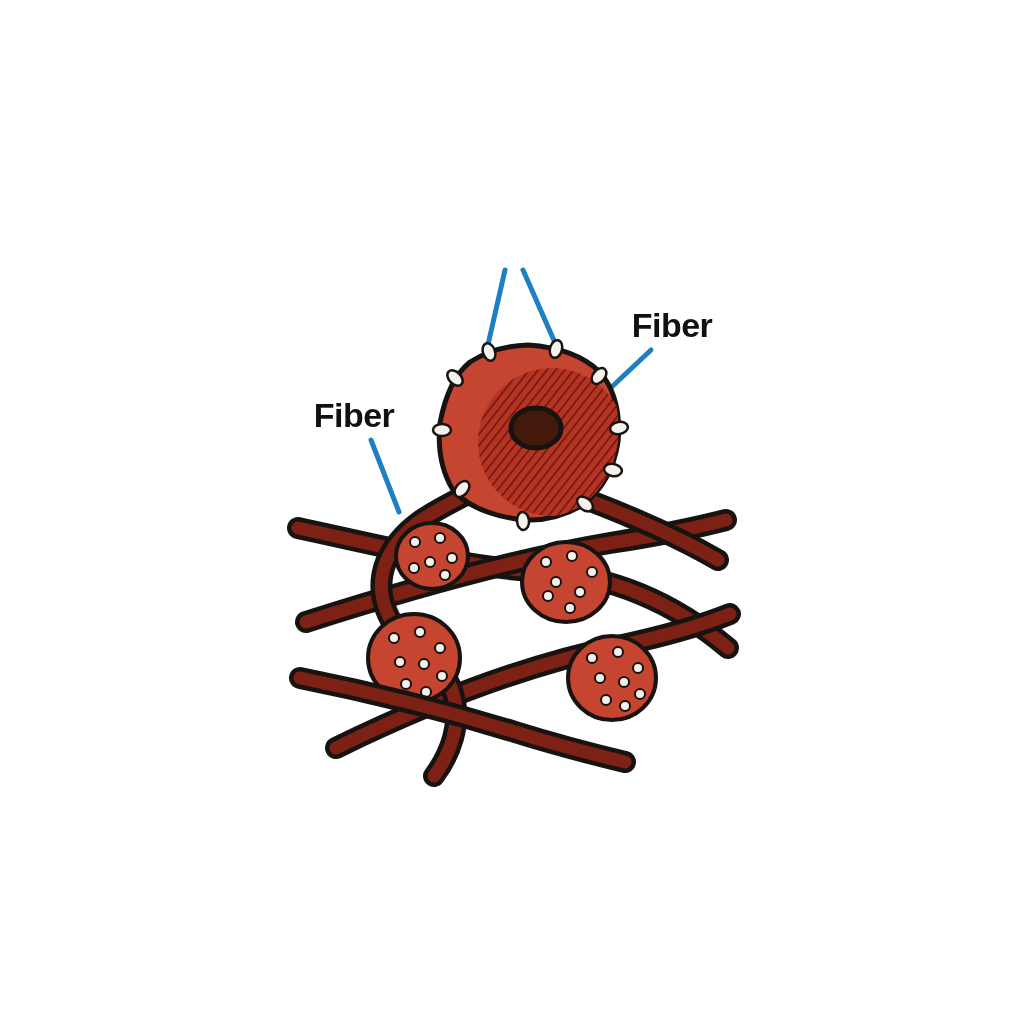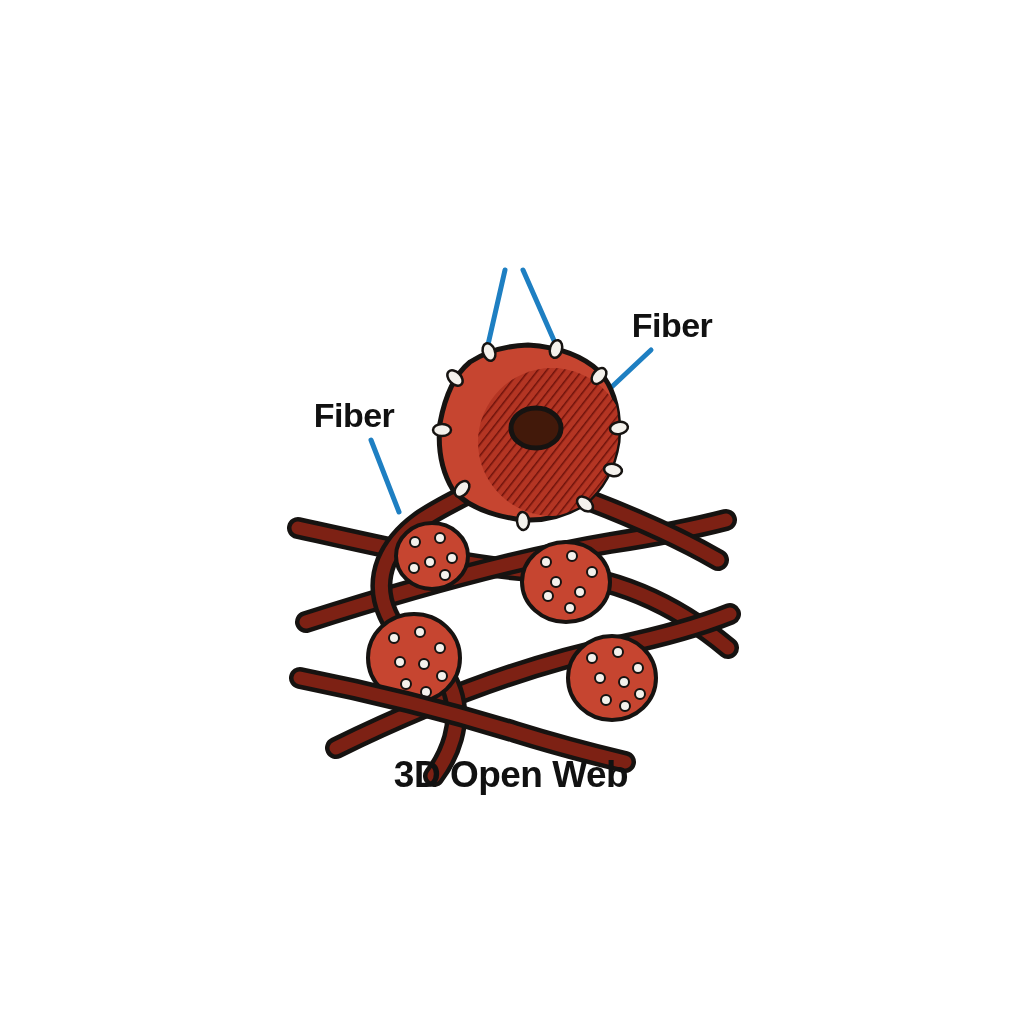--- a/index.html
+++ b/index.html
@@ -140,15 +140,14 @@
         <ellipse class="particle" cx="523" cy="521" rx="6" ry="9" transform="rotate(175 523 521)"></ellipse>
         <ellipse class="particle" cx="462" cy="489" rx="6" ry="9" transform="rotate(-140 462 489)"></ellipse>
         <ellipse class="particle" cx="442" cy="430" rx="6" ry="9" transform="rotate(-90 442 430)"></ellipse>
         <ellipse class="particle" cx="455" cy="378" rx="6" ry="9" transform="rotate(-45 455 378)"></ellipse>
       </g>
     </g>
   </svg>
 
   <div class="label" style="left:672px;top:306px;">Fiber</div>
   <div class="label" style="left:354px;top:396px;">Fiber</div>
-  <div class="label caption" style="left:511px;top:754px;">3D Open Web</div>
 
 </div>
 
 </body></html>

